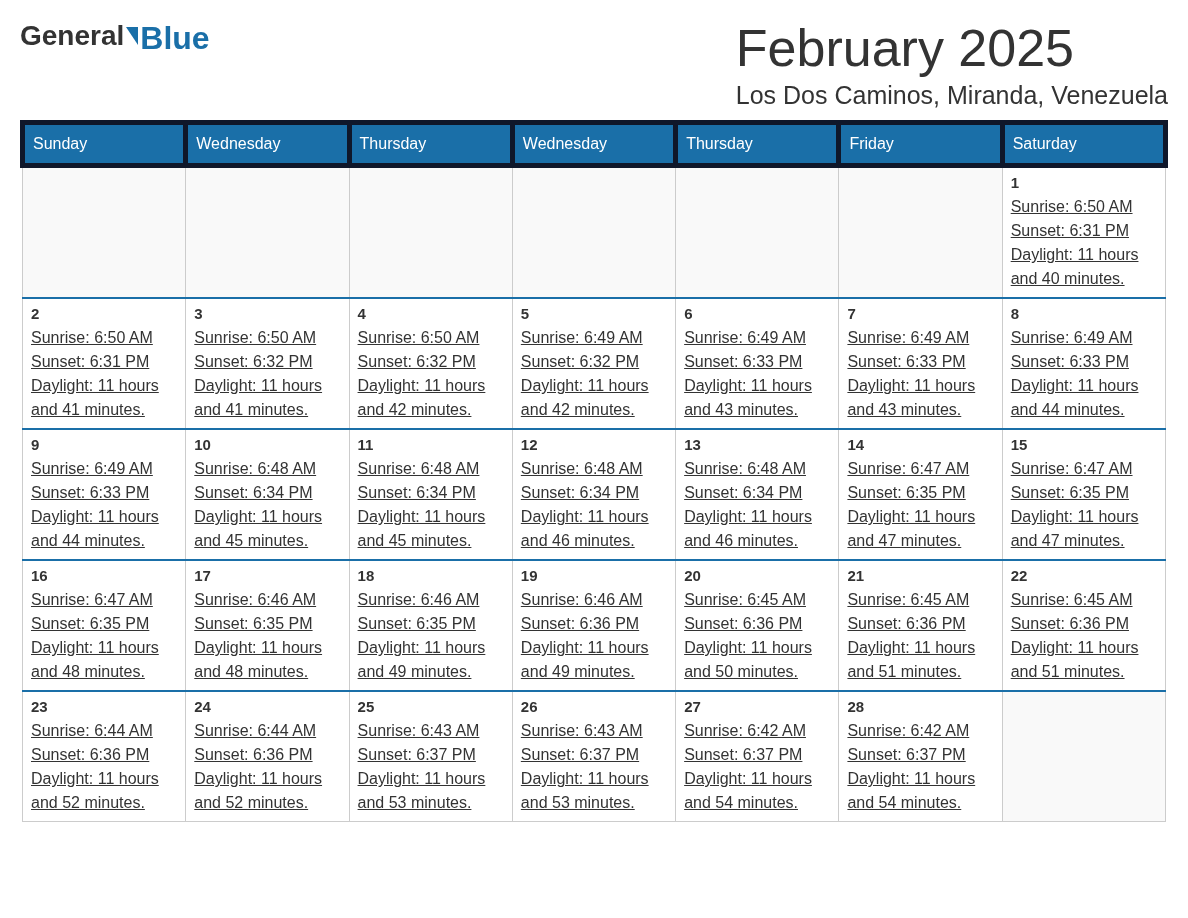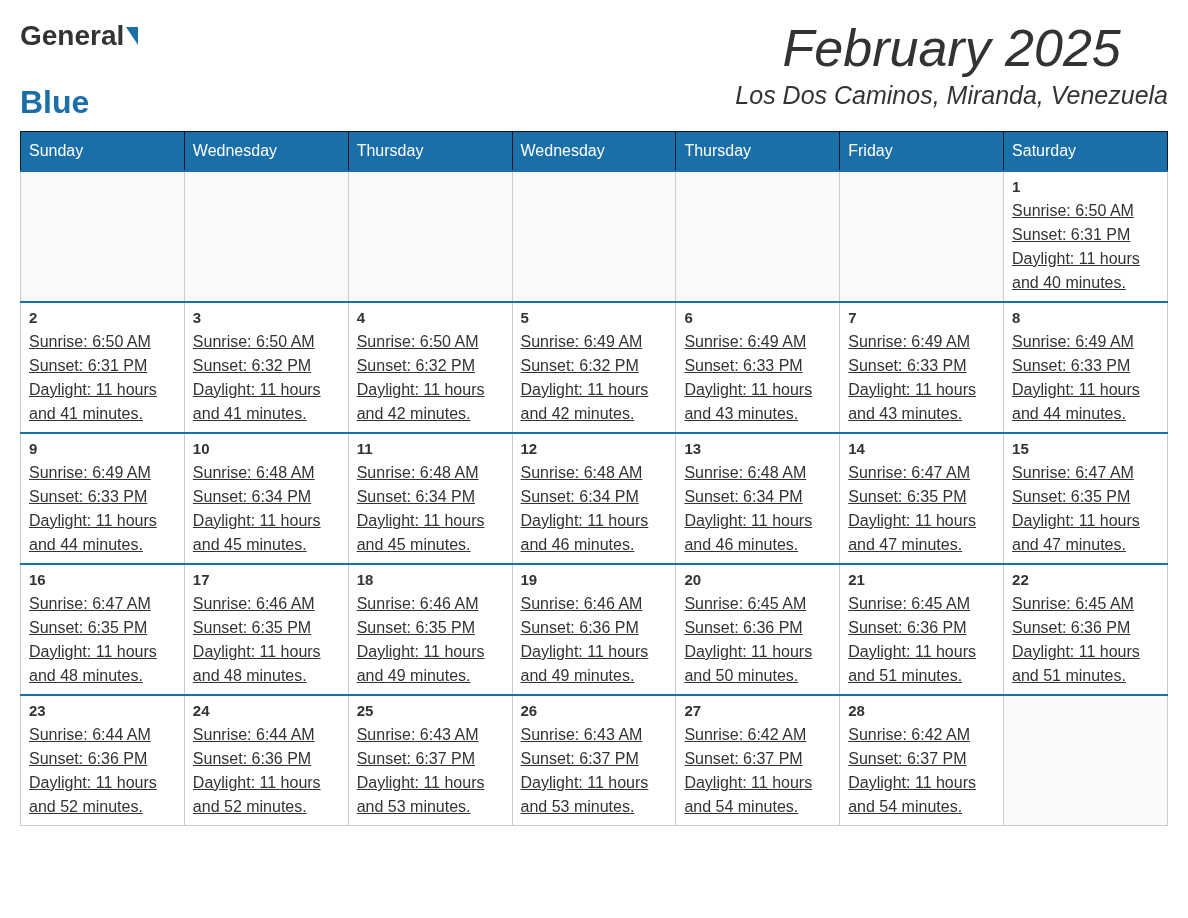--- a/index.html
+++ b/index.html
@@ -12,44 +12,42 @@
       min-height: 918px;
     }
     .header {
       display: flex;
       justify-content: space-between;
       align-items: flex-start;
       margin-bottom: 10px;
     }
     .logo {
       display: flex;
-      flex-direction: column;
       align-items: flex-start;
-      gap: 32px;
     }
     .logo-text {
       display: flex;
       align-items: center;
       font-size: 28px;
       font-weight: bold;
       color: #333;
     }
     .logo-general { color: #333; }
     .logo-arrow {
       width: 0;
       height: 0;
       border-left: 12px solid transparent;
       border-right: 0px solid transparent;
       border-top: 18px solid #1a6fa8;
       display: inline-block;
       margin: 0 2px;
       vertical-align: middle;
     }
     .logo-blue { color: #1a6fa8; font-size: 32px; font-weight: bold; }
-    .title-block { text-align: center; font-style: italic; }
+    .title-block { text-align: left; }
     .month-title {
       font-size: 52px;
       font-weight: normal;
       color: #333;
       line-height: 1.1;
     }
     .location {
       font-size: 25px;
       color: #333;
       margin-top: 4px;
@@ -59,21 +57,21 @@
       border-collapse: collapse;
       margin-top: 10px;
     }
     .calendar th {
       background-color: #1a6fa8;
       color: #fff;
       padding: 10px 8px;
       font-size: 16px;
       font-weight: normal;
       text-align: left;
-      border: 1px solid #0f172a;
+      border: 5px solid #0f172a;
     }
     .calendar td {
       border: 1px solid #ccc;
       vertical-align: top;
       padding: 6px 8px;
       width: 14.28%;
       height: 120px;
       background: #fff;
     }
     .calendar td.empty {

